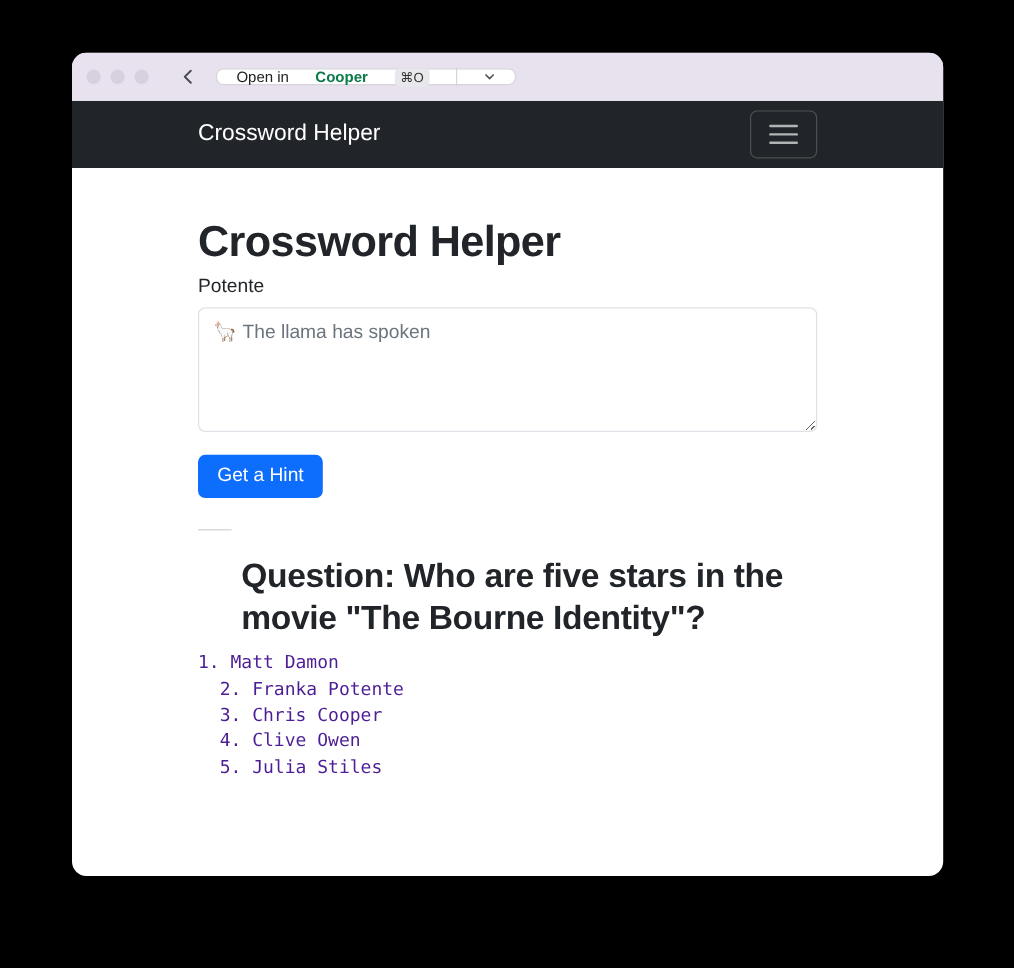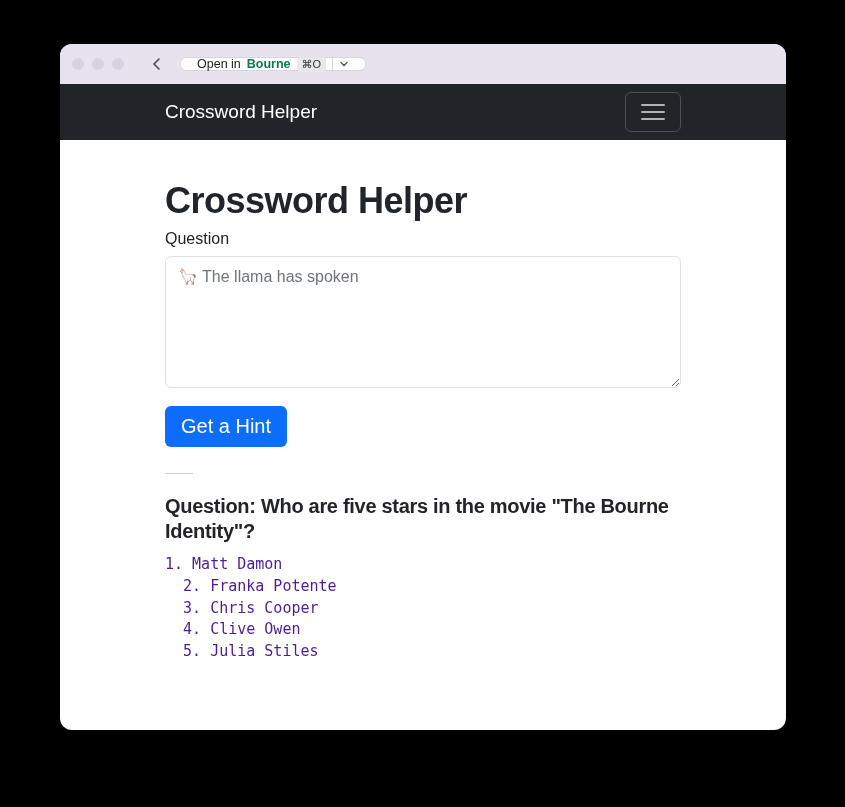--- a/index.html
+++ b/index.html
@@ -51,21 +51,21 @@
   .addr-text { flex:1; text-align:center; }
   .addr-icons { display:flex; gap:10px; color:#555; }
   .open-btn {
     background: #fff;
     border: 1px solid #d6d6da;
     border-radius: 6px;
     height: 14px;
     display: flex;
     align-items: center;
     padding: 0 16px;
-    gap: 6px;
+    gap: 22px;
     font-size: 12.5px;
     color: #222;
   }
   .fermyon { color: #0a7a4a; font-weight: 600; }
   .kbd {
     background: #e8e8ec;
     border-radius: 4px;
     font-size: 11px;
     padding: 1px 5px;
     color: #333;
@@ -106,48 +106,48 @@
   .container {
     max-width: 540px;
     margin: 0 auto;
     padding: 40px 12px 20px;
     color: #212529;
   }
   h1 { font-size: 36px; font-weight: 600; letter-spacing: -0.5px; margin-bottom: 8px; }
   .label { font-size: 16px; margin-bottom: 8px; display:block; }
   textarea {
     width: 100%;
-    height: 132px;
+    height: 104px;
     border: 1px solid #dee2e6;
     border-radius: 6px;
     padding: 10px 12px;
     font-size: 16px;
     font-family: inherit;
     color: #212529;
     resize: both;
   }
   textarea::placeholder { color: #6c757d; }
   .btn-primary {
     margin-top: 14px;
     background: #0d6efd;
     color: #fff;
     border: none;
     border-radius: 6px;
     padding: 9px 16px;
-    font-size: 20px;
+    font-size: 16px;
     font-weight: 400;
     cursor: pointer;
   }
   hr {
     margin: 26px 0 20px;
     border: none;
     border-top: 1px solid #d0d0d0;
     width: 28px;
   }
-  h2 { font-size: 20px; font-weight: 600; line-height: 1.25; letter-spacing: -0.3px; margin-bottom: 10px; }
+  h2 { font-size: 28px; font-weight: 600; line-height: 1.25; letter-spacing: -0.3px; margin-bottom: 10px; margin-left: 36px; }
   pre {
     font-family: ui-monospace, SFMono-Regular, Menlo, Consolas, monospace;
     font-size: 15px;
     line-height: 1.45;
     white-space: pre;
     color: #4c1d95;
   }
 </style>
 </head>
 <body>
@@ -160,21 +160,21 @@
       <div class="dot"></div>
       <div class="dot"></div>
     </div>
     <div class="tb-btn">
       <svg width="12" height="12" viewBox="0 0 12 12" fill="none">
           <path d="M8 1L3 6l5 5" stroke="currentColor" stroke-width="1.6" stroke-linecap="round" stroke-linejoin="round"></path>
         </svg>
     </div>
     <div class="open-btn">
       <span>Open in </span>
-      <span class="fermyon">Bourne</span>
+      <span class="fermyon">Cooper</span>
       <span class="kbd">⌘O</span>
       <span class="divider"></span>
       <svg width="10" height="10" viewBox="0 0 10 10" fill="none">
           <path d="M2 3.5L5 6.5 8 3.5" stroke="#555" stroke-width="1.4" stroke-linecap="round" stroke-linejoin="round"></path>
         </svg>
     </div>
   </div>
 
   <div class="page">
     <div class="navbar">
@@ -185,21 +185,21 @@
             <line x1="2" y1="3" x2="24" y2="3" stroke-width="2" stroke-linecap="round"></line>
             <line x1="2" y1="10" x2="24" y2="10" stroke-width="2" stroke-linecap="round"></line>
             <line x1="2" y1="17" x2="24" y2="17" stroke-width="2" stroke-linecap="round"></line>
           </svg>
         </div>
       </div>
     </div>
 
     <div class="container">
       <h1>Crossword Helper</h1>
-      <label class="label">Question</label>
+      <label class="label">Potente</label>
       <textarea placeholder="🦙 The llama has spoken" style=""></textarea>
       <div>
         <button class="btn-primary">Get a Hint</button>
       </div>
       <hr>
       <h2>Question: Who are five stars in the movie "The Bourne Identity"?</h2>
       <pre>1. Matt Damon
   2. Franka Potente
   3. Chris Cooper
   4. Clive Owen

